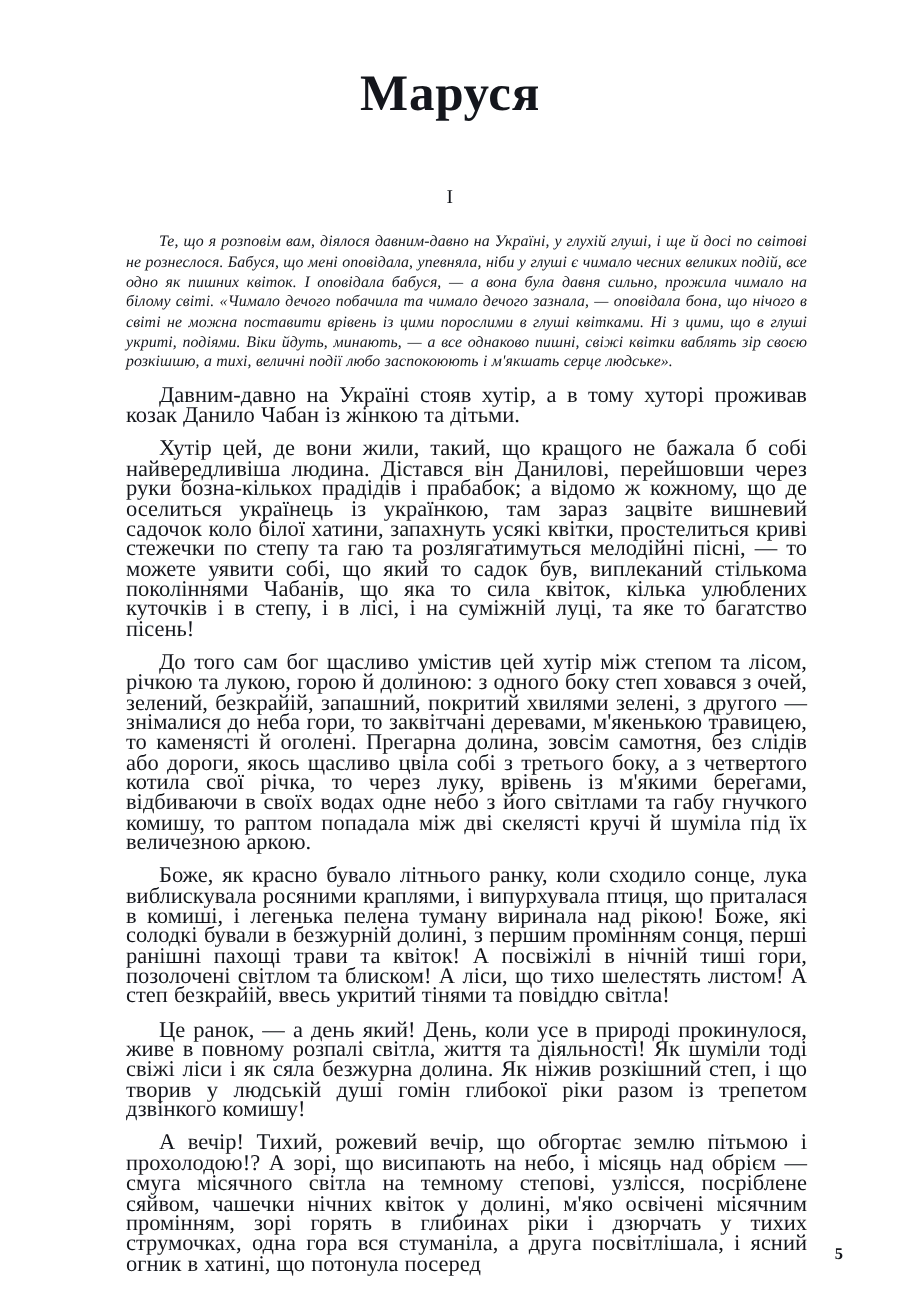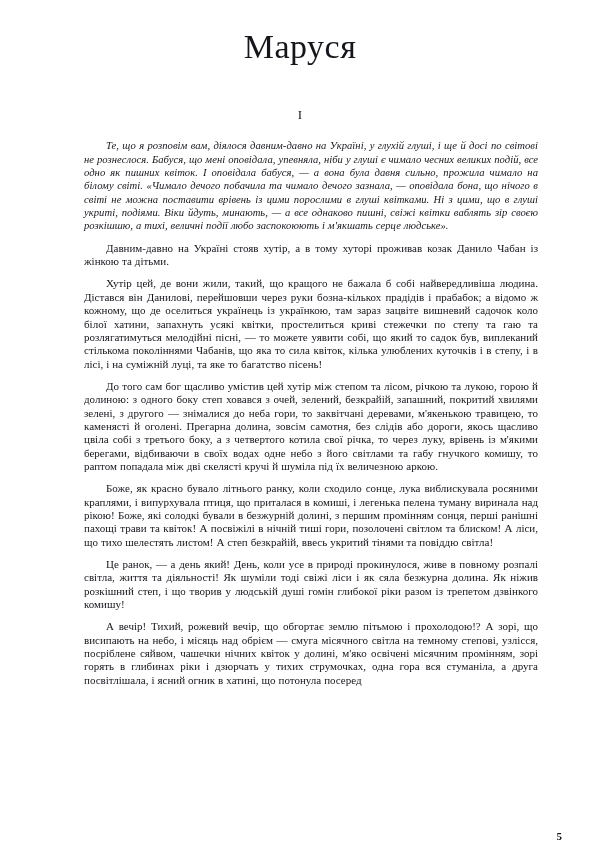--- a/index.html
+++ b/index.html
@@ -21,24 +21,24 @@
     box-sizing: border-box;
     width: 600px;
     height: 862px;
     padding: 0;
     background: #ffffff;
     overflow: hidden;
   }
 
   .page-title {
     margin: 0;
-    padding-top: 28px;
+    padding-top: 44px;
     text-align: center;
     font-family: "Liberation Serif", "DejaVu Serif", serif;
-    font-weight: 400;
+    font-weight: 700;
     font-size: 34px;
     letter-spacing: 0.5px;
     color: #14161c;
     line-height: 1.1;
   }
 
   .section-number {
     margin: 0;
     padding-top: 42px;
     text-align: center;
@@ -51,21 +51,21 @@
 
   .body-text {
     box-sizing: border-box;
     padding: 16px 62px 0 84px;
   }
 
   .body-text p {
     margin: 0;
     text-align: justify;
     text-indent: 22px;
-    font-size: 11px;
+    font-size: 15px;
     line-height: 13.35px;
     color: #14161c;
     hyphens: none;
     word-spacing: 0.02em;
   }
 
   
   .body-text p.lede {
     font-style: italic;
     font-size: 10.6px;

